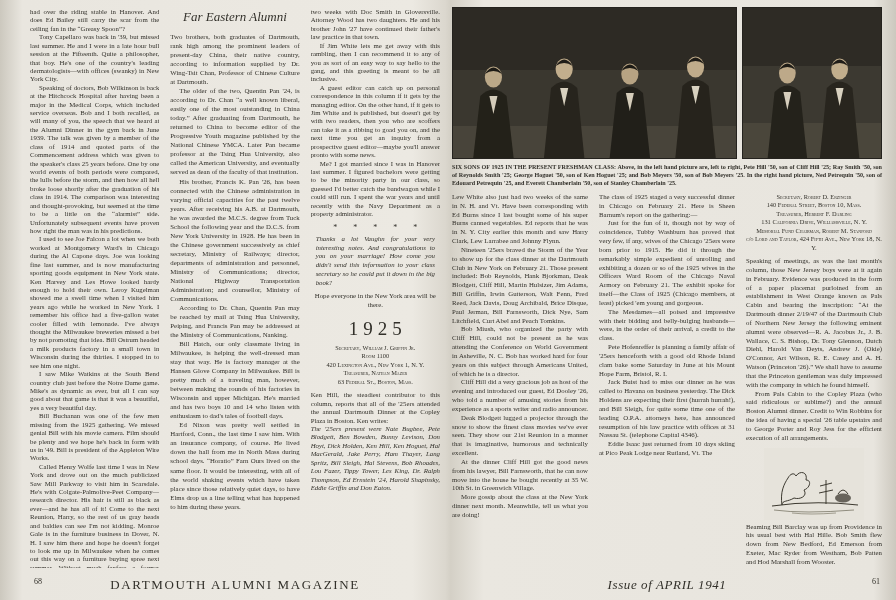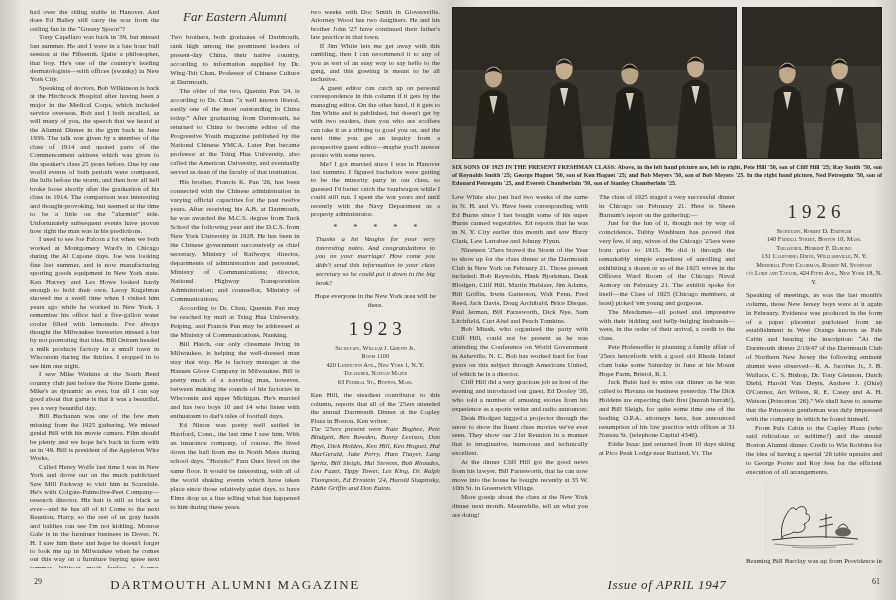--- a/index.html
+++ b/index.html
@@ -80,39 +80,39 @@
       <div class="col">
         <div class="body-text">
             <p class="para">two weeks with Doc Smith in Gloversville. Attorney Wood has two daughters. He and his brother John '27 have continued their father's law practice in that town.</p>
             <p class="para">If Jim White lets me get away with this rambling, then I can recommend it to any of you as sort of an easy way to say hello to the gang, and this greeting is meant to be all inclusive.</p>
             <p class="para">A guest editor can catch up on personal correspondence in this column if it gets by the managing editor. On the other hand, if it gets to Jim White and is published, but doesn't get by with two readers, then you who are scoffers can take it as a ribbing to goad you on, and the next time you get an inquiry from a prospective guest editor—maybe you'll answer pronto with some news.</p>
             <p class="para">Me? I got married since I was in Hanover last summer. I figured bachelors were getting to be the minority party in our class, so guessed I'd better catch the bandwagon while I could still run. I spent the war years and until recently with the Navy Department as a property administrator.</p>
           </div>
         <div class="divider">* * * * *</div>
         <div class="aside">Thanks a lot Vaughn for your very interesting notes. And congratulations to you on your marriage! How come you didn't send this information to your class secretary so he could put it down in the big book?</div>
         <p class="center-note">Hope everyone in the New York area will be there.</p>
-        <h3 class="class-year">1923</h3>
+        <h3 class="class-year">1925</h3>
         <div class="officers">
             <p class="para">Secretary, William J. Griffin Jr.</p>
             <p class="para">Room 1100</p>
             <p class="para">420 Lexington Ave., New York 1, N. Y.</p>
             <p class="para">Treasurer, Nathan Mazer</p>
             <p class="para">63 Federal St., Boston, Mass.</p>
           </div>
         <div class="body-text">
             <p class="para">Ken Hill, the steadiest contributor to this column, reports that all of the '25ers attended the annual Dartmouth Dinner at the Copley Plaza in Boston. Ken writes:</p>
           </div>
         <div class="body-text quote">
             <p class="para">The '25ers present were Nate Bugbee, Pete Blodgett, Ben Bowden, Bunny Levison, Don Hoyt, Dick Holden, Ken Hill, Ken Hoguet, Hal MacGerald, Jake Perry, Ham Thayer, Lang Spritz, Bill Sleigh, Hal Stevens, Bob Rhoades, Lou Fazer, Tippy Tower, Les King, Dr. Ralph Thompson, Ed Ernstein '24, Harold Shapinsky, Eddie Griffin and Don Eaton.</p>
           </div>
       </div>
 
     </div>
     <div class="footer">
-      <span class="folio">29</span>
+      <span class="folio">68</span>
       <span class="running">DARTMOUTH ALUMNI MAGAZINE</span>
     </div>
   </div>
 
   <div class="page page-right">
 
     <div class="photo-row">
       <div class="photo wide">
         <svg viewBox="0 0 280 150" preserveAspectRatio="none">
           <rect width="280" height="150" fill="#3a372f"></rect>
@@ -186,21 +186,20 @@
             <p class="para">The class of 1925 staged a very successful dinner in Chicago on February 21. Here is Sheen Barnum's report on the gathering:—</p>
             <p class="para">Just for the fun of it, though not by way of coincidence, Tubby Washburn has proved that very few, if any, wives of the Chicago '25ers were born prior to 1915. He did it through the remarkably simple expedient of unrolling and exhibiting a dozen or so of the 1925 wives in the Officers Ward Room of the Chicago Naval Armory on February 21. The exhibit spoke for itself—the Class of 1925 (Chicago members, at least) picked 'em young and gorgeous.</p>
             <p class="para">The Mesdames—all poised and impressive with their bidding and belly-bulging husbands—were, in the order of their arrival, a credit to the class.</p>
             <p class="para">Pete Hofenreffer is planning a family affair of '25ers henceforth with a good old Rhode Island clam bake some Saturday in June at his Mount Hope Farm, Bristol, R. I.</p>
             <p class="para">Jack Buist had to miss our dinner as he was called to Havana on business yesterday. The Dick Holdens are expecting their first (hurrah hurrah!), and Bill Sleigh, for quite some time one of the leading O.P.A. attorneys here, has announced resumption of his law practice with offices at 31 Nassau St. (telephone Capital 4346).</p>
             <p class="para">Eddie Isaac just returned from 10 days skiing at Pico Peak Lodge near Rutland, Vt. The</p>
           </div>
       </div>
 
       <div class="col">
-        <h3 class="class-year">1926</h3>
         <div class="officers">
             <p class="para">Secretary, Robert D. Erzinger</p>
             <p class="para">140 Federal Street, Boston 10, Mass.</p>
             <p class="para">Treasurer, Herbert F. Darling</p>
             <p class="para">131 California Drive, Williamsville, N. Y.</p>
             <p class="para">Memorial Fund Chairman, Robert M. Stanford</p>
             <p class="para">c/o Lord and Taylor, 424 Fifth Ave., New York 18, N. Y.</p>
           </div>
         <div class="body-text">
             <p class="para">Speaking of meetings, as was the last month's column, those New Jersey boys were at it again in February. Evidence was produced in the form of a paper placemat purloined from an establishment in West Orange known as Pals Cabin and bearing the inscription: “At the Dartmouth dinner 2/19/47 of the Dartmouth Club of Northern New Jersey the following eminent alumni were observed—R. A. Jacobus Jr., J. B. Wallace, C. S. Bishop, Dr. Tony Glennon, Dutch Diehl, Harold Van Deyts, Andrew J. (Okie) O'Connor, Art Wilson, R. E. Casey and A. H. Watson (Princeton '26).” We shall have to assume that the Princeton gentleman was duly impressed with the company in which he found himself.</p>
@@ -219,18 +218,18 @@
           </svg>
         </div>
         <div class="body-text">
             <p class="para">Beaming Bill Barclay was up from Providence in his usual best with Hal Hille. Bob Smith flew down from New Bedford, Ed Emerson from Exeter, Mac Ryder from Westham, Bob Patten and Hod Marshall from Wooster.</p>
           </div>
       </div>
 
     </div>
 
     <div class="footer">
-      <span class="running issue">Issue of APRIL 1947</span>
+      <span class="running issue">Issue of APRIL 1941</span>
       <span class="folio">61</span>
     </div>
   </div>
 
 </div>
 
 </body></html>

